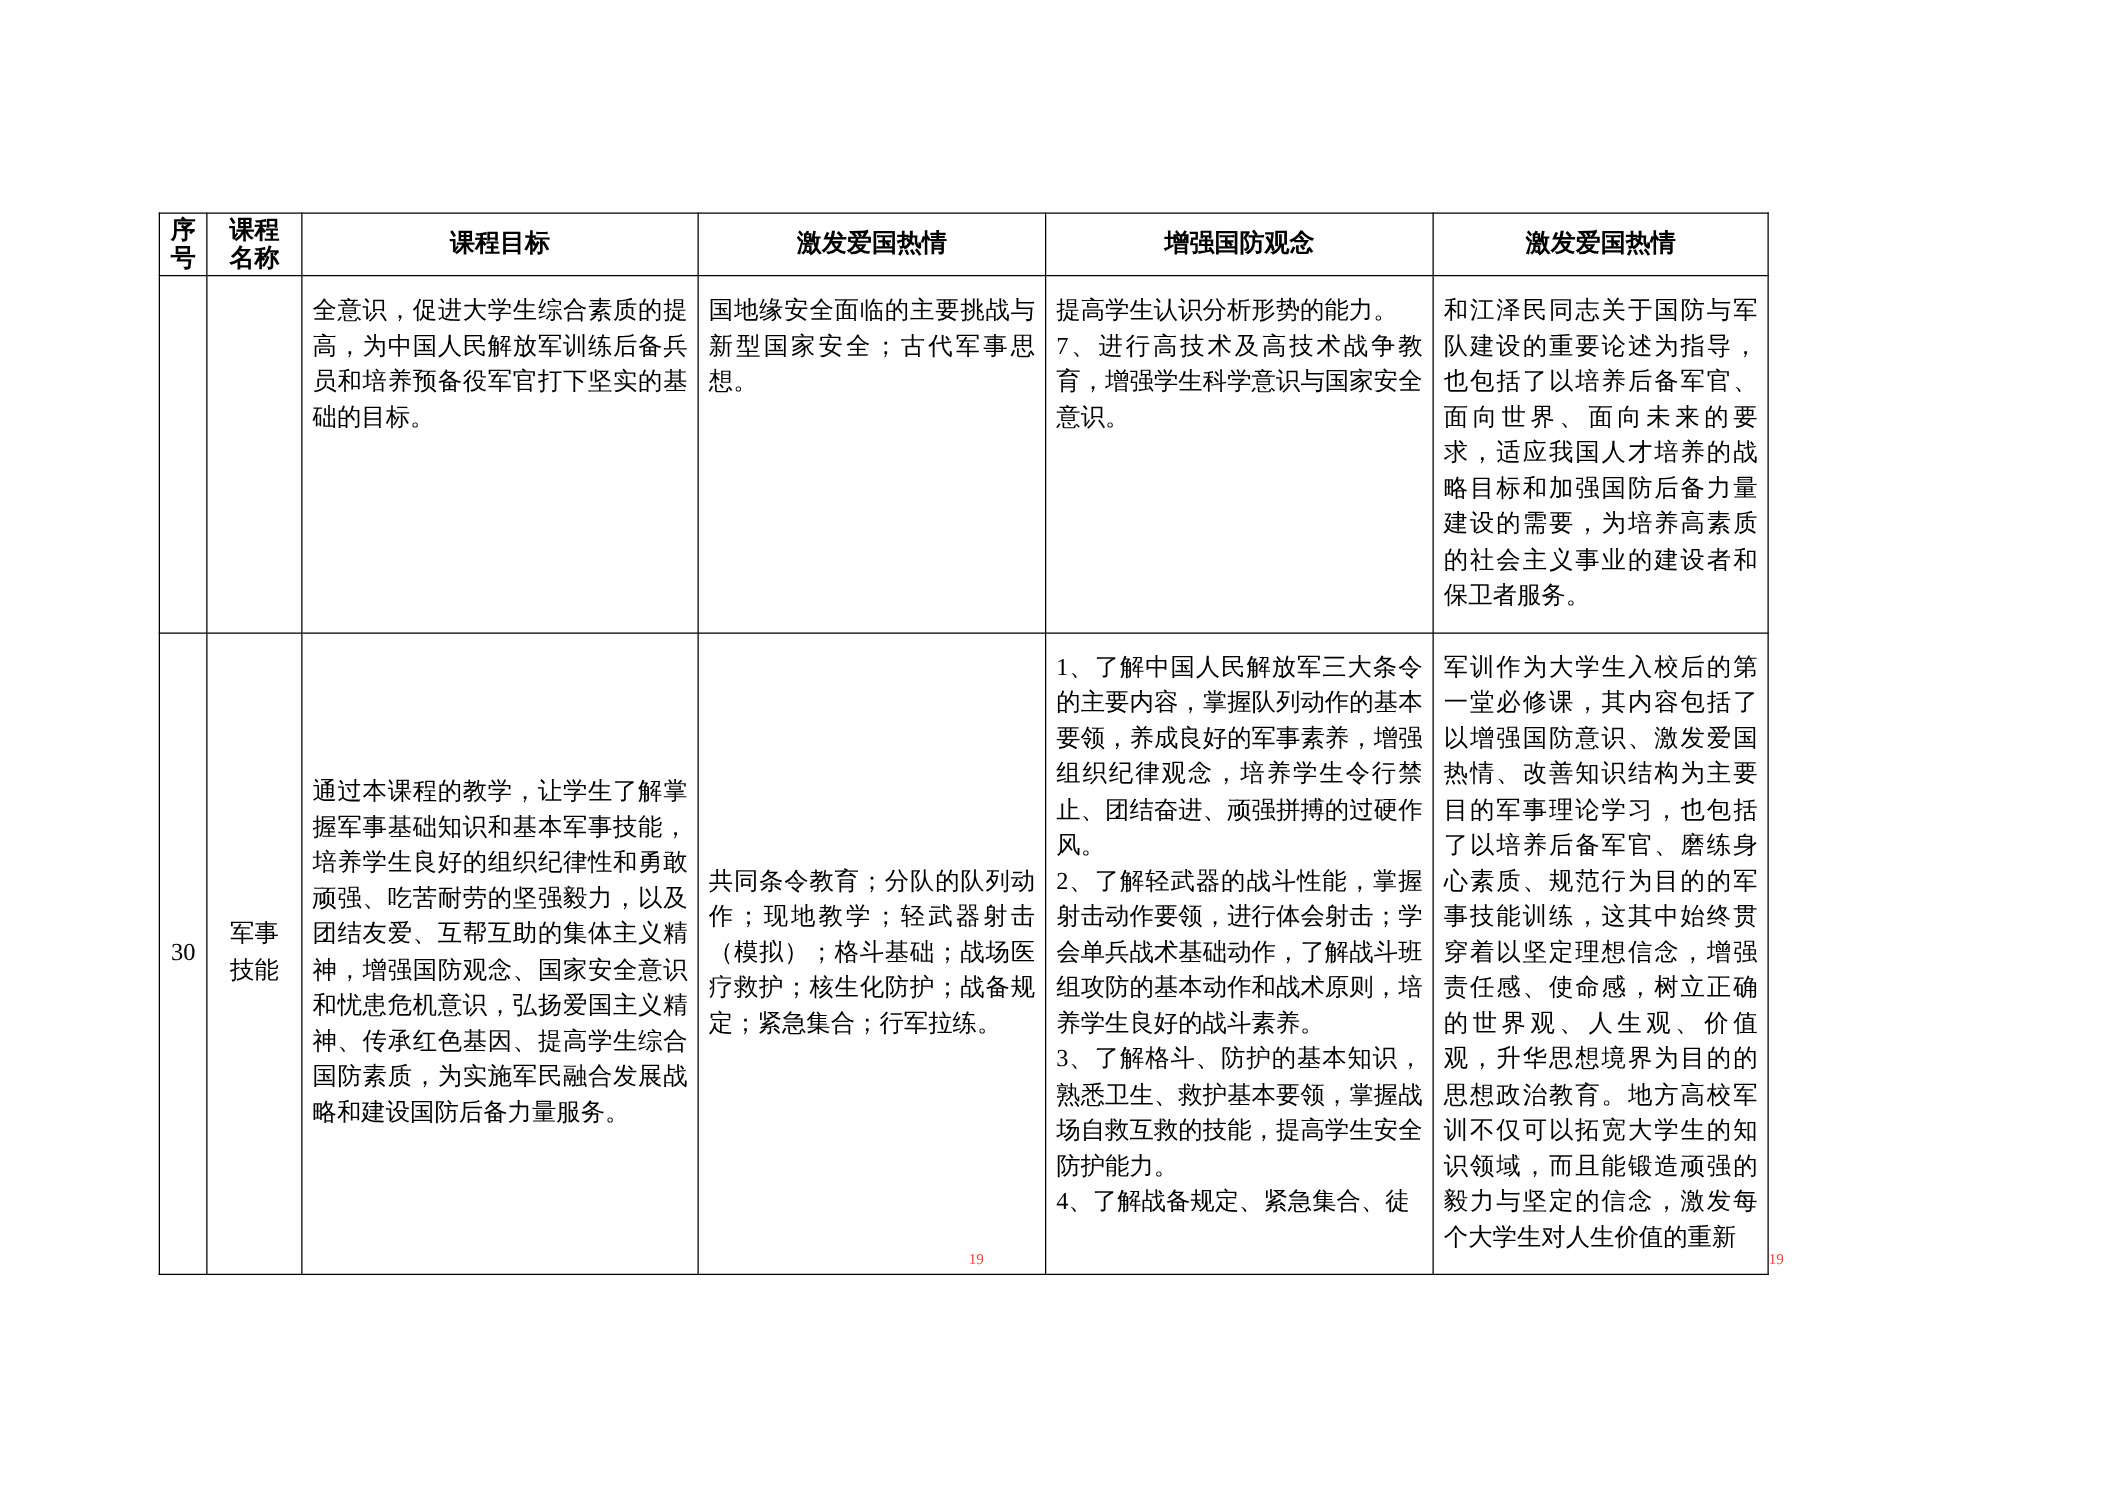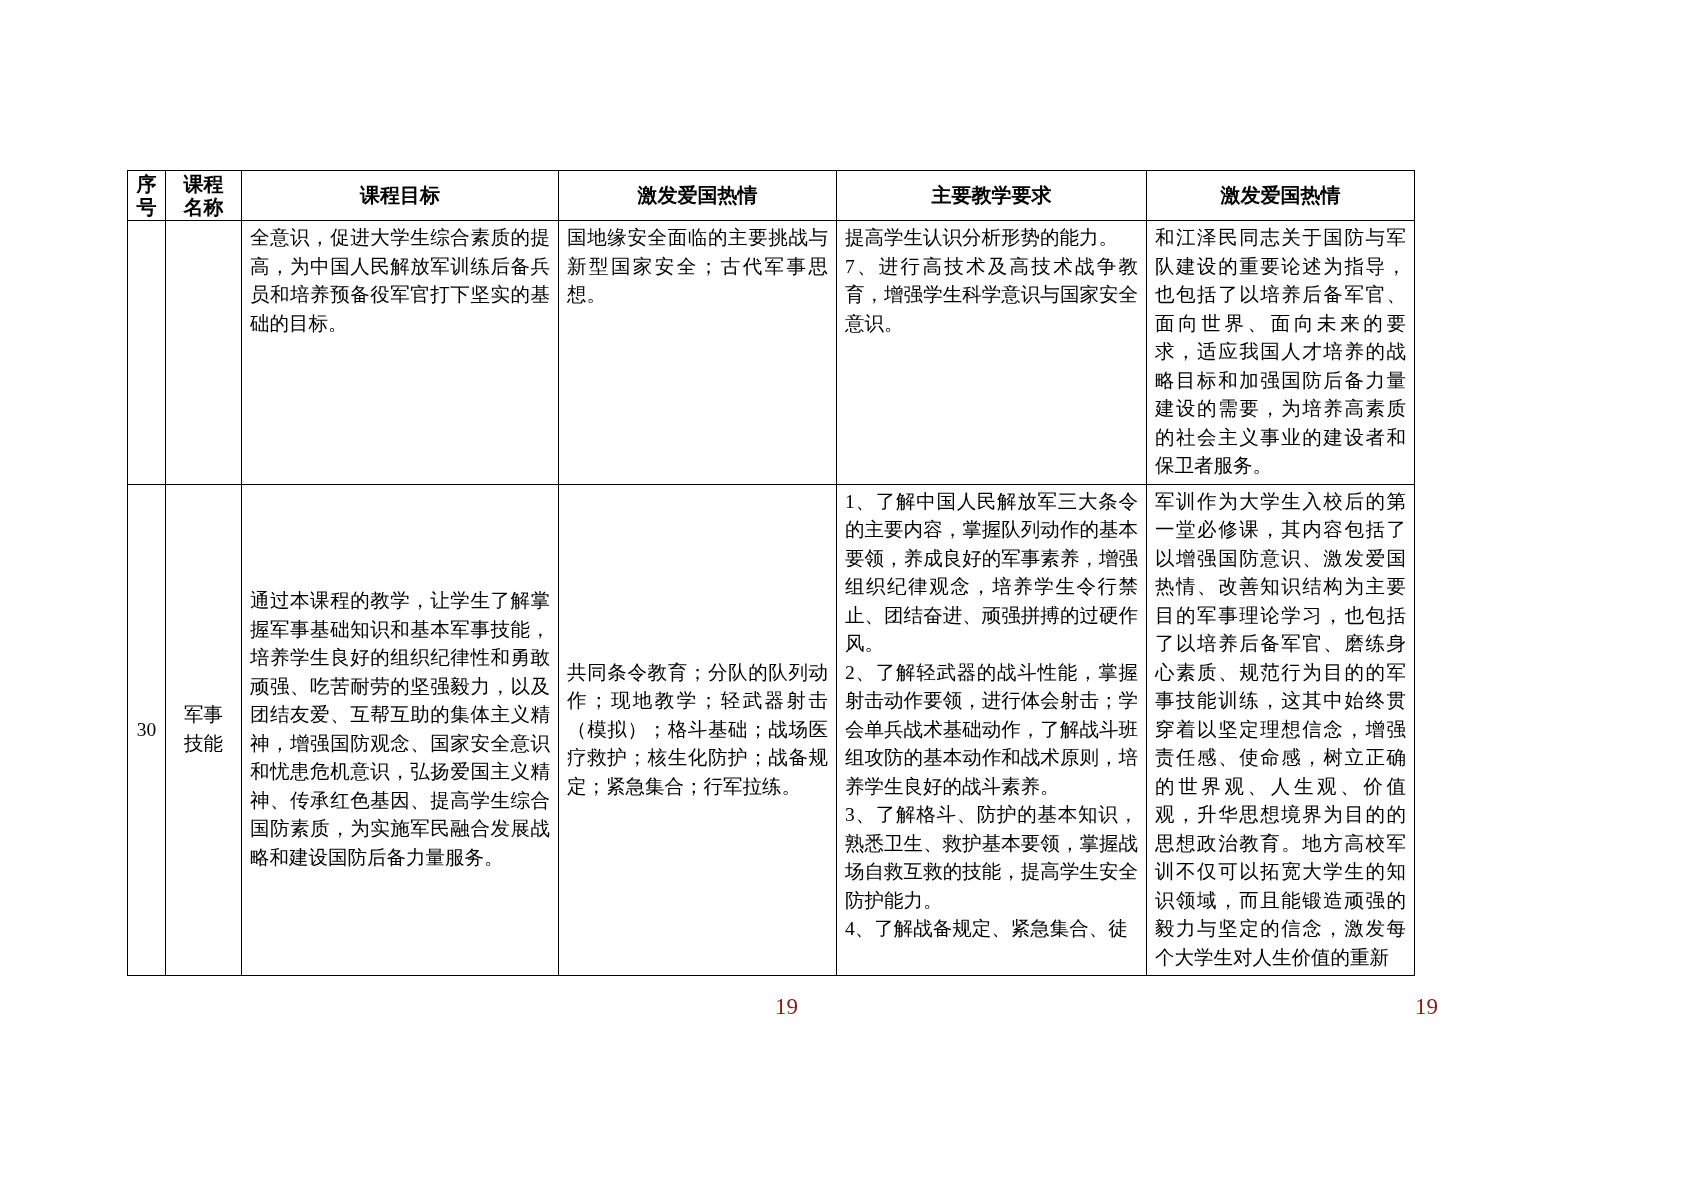--- a/index.html
+++ b/index.html
@@ -20,21 +20,21 @@
     top: 170px;
     width: 1287px;
     border-collapse: collapse;
     table-layout: fixed;
   }
   .course-table th,
   .course-table td {
     border: 1.6px solid #000;
     font-size: 19.5px;
     line-height: 28.5px;
-    padding: 3px 8px;
+    padding: 14px 8px;
     vertical-align: top;
     text-align: justify;
     text-justify: inter-character;
     white-space: pre-line;
     word-break: break-all;
     overflow: hidden;
   }
   .course-table th {
     font-weight: bold;
     text-align: center;
@@ -45,23 +45,23 @@
     white-space: pre-line;
   }
   .course-table .v-mid { vertical-align: middle; }
   .course-table .c { text-align: center; }
   tr.hdr-row { height: 47px; }
   tr.row-1 { height: 238px; }
   tr.row-2 { height: 460px; }
 
   .footer-num {
     position: absolute;
-    font-size: 23px;
+    font-size: 12px;
     line-height: 20px;
-    color: #7f1d1d;
+    color: #ef4444;
     text-align: right;
   }
   .footer-center { left: 775px; top: 997px; }
   .footer-right { left: 1415px; top: 997px; }
 </style>
 </head>
 <body>
 
 <div class="page">
 
@@ -75,21 +75,21 @@
       <col style="width:268px">
     </colgroup>
     <thead>
       <tr class="hdr-row">
         <th>序
 号</th>
         <th>课程
 名称</th>
         <th>课程目标</th>
         <th>激发爱国热情</th>
-        <th>主要教学要求</th>
+        <th>增强国防观念</th>
         <th>激发爱国热情</th>
       </tr>
     </thead>
     <tbody>
       <tr class="row-1">
         <td class="c v-mid"></td>
         <td class="c v-mid"></td>
         <td>全意识，促进大学生综合素质的提高，为中国人民解放军训练后备兵员和培养预备役军官打下坚实的基础的目标。</td>
         <td>国地缘安全面临的主要挑战与新型国家安全；古代军事思想。</td>
         <td>提高学生认识分析形势的能力。

